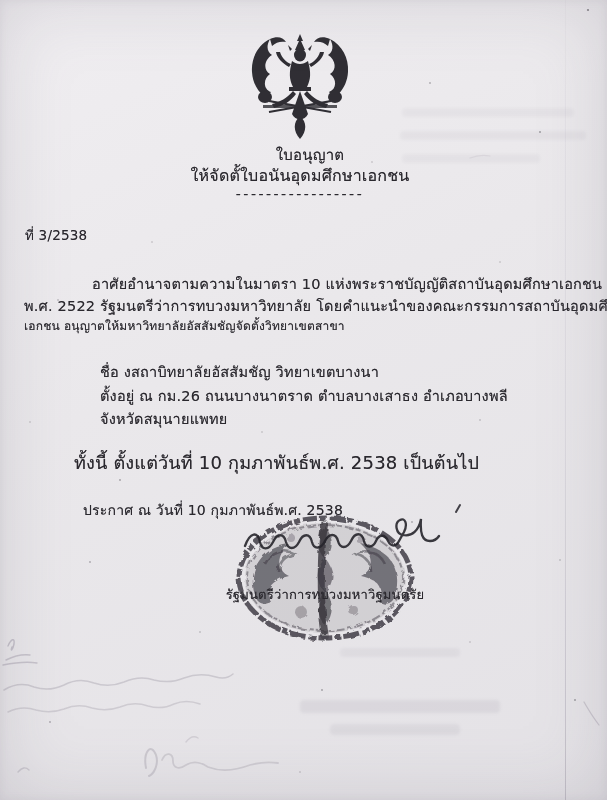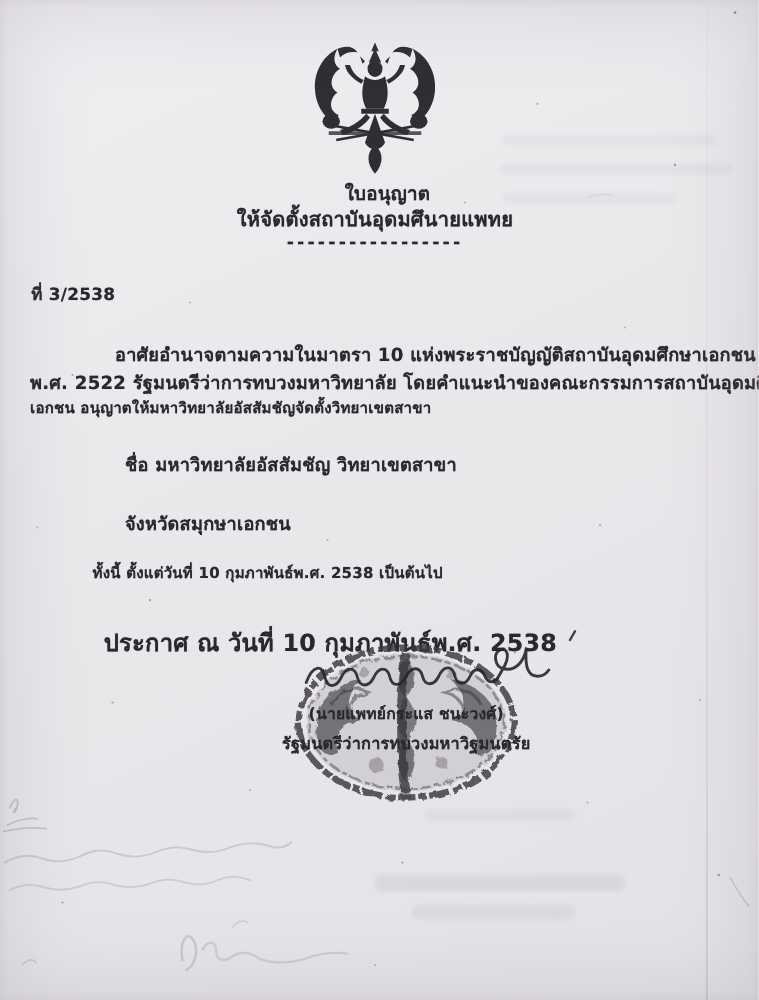--- a/index.html
+++ b/index.html
@@ -8,21 +8,21 @@
   .page {
     position:relative; width:607px; height:800px; overflow:hidden;
     background:linear-gradient(155deg,#f0eef1 0%, #eae8eb 42%, #e4e2e6 100%);
     color:#29272d;
   }
   .page::after{
     content:""; position:absolute; inset:0; pointer-events:none;
     box-shadow: inset 0 0 70px rgba(120,114,126,.22), inset 0 0 8px rgba(130,124,136,.12);
   }
   .t {
-    position:absolute; font-weight:bold; white-space:nowrap;
+    position:absolute; font-weight:normal; white-space:nowrap;
     color:#2a282e; text-shadow:0 0 .6px rgba(42,40,46,.55);
     letter-spacing:.2px;
   }
   .ctr { text-align:center; }
   .ghost {
     position:absolute; background:#8c8796; border-radius:4px;
     filter:blur(1.6px); pointer-events:none;
   }
   .crease {
     position:absolute; top:0; width:1px; height:800px; pointer-events:none;
@@ -64,35 +64,36 @@
 
       <path d="M50,57 C44,64 37,68 29,70 L31,74 C40,72 48,67 53,60 Z"></path>
       <path d="M64,57 C70,64 77,68 85,70 L83,74 C74,72 66,67 61,60 Z"></path>
 
       <path d="M57,57 L49,80 C52,87 62,87 65,80 Z"></path>
       <path d="M57,82 C50,88 50,97 57,105 C64,97 64,88 57,82 Z"></path>
     </g>
   </svg>
 
   <div class="t" style="left:200px; top:143px; width:220px; text-align:center; font-size:15px;">ใบอนุญาต</div>
-  <div class="t" style="left:150px; top:163px; width:300px; text-align:center; font-size:16px;">ให้จัดตั้งสถาบันอุดมศึนายแพทย</div>
+  <div class="t" style="left:150px; top:163px; width:300px; text-align:center; font-size:16px;">ให้จัดตั้ใบอนันอุดมศึกษาเอกชน</div>
   <div class="t" style="left:150px; top:186px; width:300px; text-align:center; font-size:14px; letter-spacing:2.5px;">-----------------</div>
 
   <div class="t" style="left:25px; top:224px; font-size:13.5px;">ที่ 3/2538</div>
 
   <div class="t" style="left:92px; top:272px; font-size:14.5px; max-width:500px;">อาศัยอำนาจตามความในมาตรา 10 แห่งพระราชบัญญัติสถาบันอุดมศึกษาเอกชน</div>
   <div class="t" style="left:24px; top:294px; font-size:14.5px; max-width:570px;">พ.ศ. 2522 รัฐมนตรีว่าการทบวงมหาวิทยาลัย โดยคำแนะนำของคณะกรรมการสถาบันอุดมศึกษา</div>
   <div class="t" style="left:24px; top:316px; font-size:12px; max-width:570px;">เอกชน อนุญาตให้มหาวิทยาลัยอัสสัมชัญจัดตั้งวิทยาเขตสาขา</div>
 
-  <div class="t" style="left:100px; top:360px; font-size:14.5px;">ชื่อ มหาวิทยาลัยอัสสัมชัญ วิทยาเขตสาขา</div>
-  <div class="t" style="left:100px; top:407px; font-size:14.5px;">จังหวัดสมุกษาเอกชน</div>
+  <div class="t" style="left:100px; top:360px; font-size:14.5px;">ชื่อ งสถาบิทยาลัยอัสสัมชัญ วิทยาเขตบางนา</div>
+  <div class="t" style="left:100px; top:384px; font-size:14.5px;">ตั้งอยู่ ณ กม.26 ถนนบางนาตราด ตำบลบางเสาธง อำเภอบางพลี</div>
+  <div class="t" style="left:100px; top:407px; font-size:14.5px;">จังหวัดสมุนายแพทย</div>
 
-  <div class="t" style="left:74px; top:448px; font-size:12px;">ทั้งนี้ ตั้งแต่วันที่ 10 กุมภาพันธ์พ.ศ. 2538 เป็นต้นไป</div>
+  <div class="t" style="left:74px; top:448px; font-size:18px;">ทั้งนี้ ตั้งแต่วันที่ 10 กุมภาพันธ์พ.ศ. 2538 เป็นต้นไป</div>
 
-  <div class="t" style="left:83px; top:499px; font-size:19px;">ประกาศ ณ วันที่ 10 กุมภาพันธ์พ.ศ. 2538</div>
+  <div class="t" style="left:83px; top:499px; font-size:14px;">ประกาศ ณ วันที่ 10 กุมภาพันธ์พ.ศ. 2538</div>
 
   <svg style="left:231px; top:512px;" width="188" height="132" viewBox="0 0 188 132">
     <defs>
       <filter id="rough" x="-10%" y="-10%" width="120%" height="120%">
         <feTurbulence type="fractalNoise" baseFrequency="0.14" numOctaves="2" result="n"></feTurbulence>
         <feDisplacementMap in="SourceGraphic" in2="n" scale="5"></feDisplacementMap>
       </filter>
     </defs>
     <g filter="url(#rough)">
       <ellipse cx="94" cy="66" rx="86" ry="60" fill="none" stroke="#3a3740" stroke-width="5" opacity="0.82" stroke-dasharray="14 2 8 3 16 2 6 3"></ellipse>
@@ -116,21 +117,20 @@
       <circle cx="130" cy="28" r="4" fill="#3a3740" opacity="0.28"></circle>
       <circle cx="94" cy="124" r="4" fill="#3a3740" opacity="0.35"></circle>
     </g>
   </svg>
 
   <svg style="left:235px; top:496px;" width="235" height="62" viewBox="0 0 235 62">
     <path d="M10,50 c5,-14 13,-15 15,-4 c2,9 9,8 13,0 c4,-9 11,-9 13,0 c2,8 9,8 13,0 c4,-9 11,-9 13,0 c2,8 9,7 13,-1 c4,-8 11,-8 13,0 c2,8 9,8 13,0 c4,-9 11,-9 13,0 c2,8 9,7 12,0 c3,-7 9,-7 12,0 c3,6 8,6 11,0 l5,-9 c4,-8 1,-15 -4,-12 c-6,3 -4,14 3,15 c9,2 16,-5 18,-16 c-1,14 1,22 9,22 c4,0 7,-2 9,-5" fill="none" stroke="#26252b" stroke-width="2.3" stroke-linecap="round" opacity="0.9"></path>
     <path d="M221,16 l4,-7" fill="none" stroke="#26252b" stroke-width="2" stroke-linecap="round" opacity="0.85"></path>
   </svg>
 
-  <div class="t ctr" style="left:200px; top:561px; width:250px; font-size:12.5px;">(นายแพทย์กระแส ชนะวงศ์)</div>
   <div class="t ctr" style="left:205px; top:584px; width:240px; font-size:13px;">รัฐมนตรีว่าการทบวงมหาวิฐมนตรัย</div>
 
   <div class="ghost" style="left:402px; top:108px; width:172px; height:9px; opacity:.07;"></div>
   <div class="ghost" style="left:400px; top:131px; width:186px; height:9px; opacity:.08;"></div>
   <div class="ghost" style="left:402px; top:154px; width:138px; height:9px; opacity:.07;"></div>
   <div class="ghost" style="left:300px; top:700px; width:200px; height:13px; opacity:.13;"></div>
   <div class="ghost" style="left:330px; top:724px; width:130px; height:11px; opacity:.11;"></div>
   <div class="ghost" style="left:340px; top:648px; width:120px; height:9px; opacity:.09;"></div>
 
   <svg style="left:0; top:0;" width="607" height="800" viewBox="0 0 607 800" pointer-events="none">

